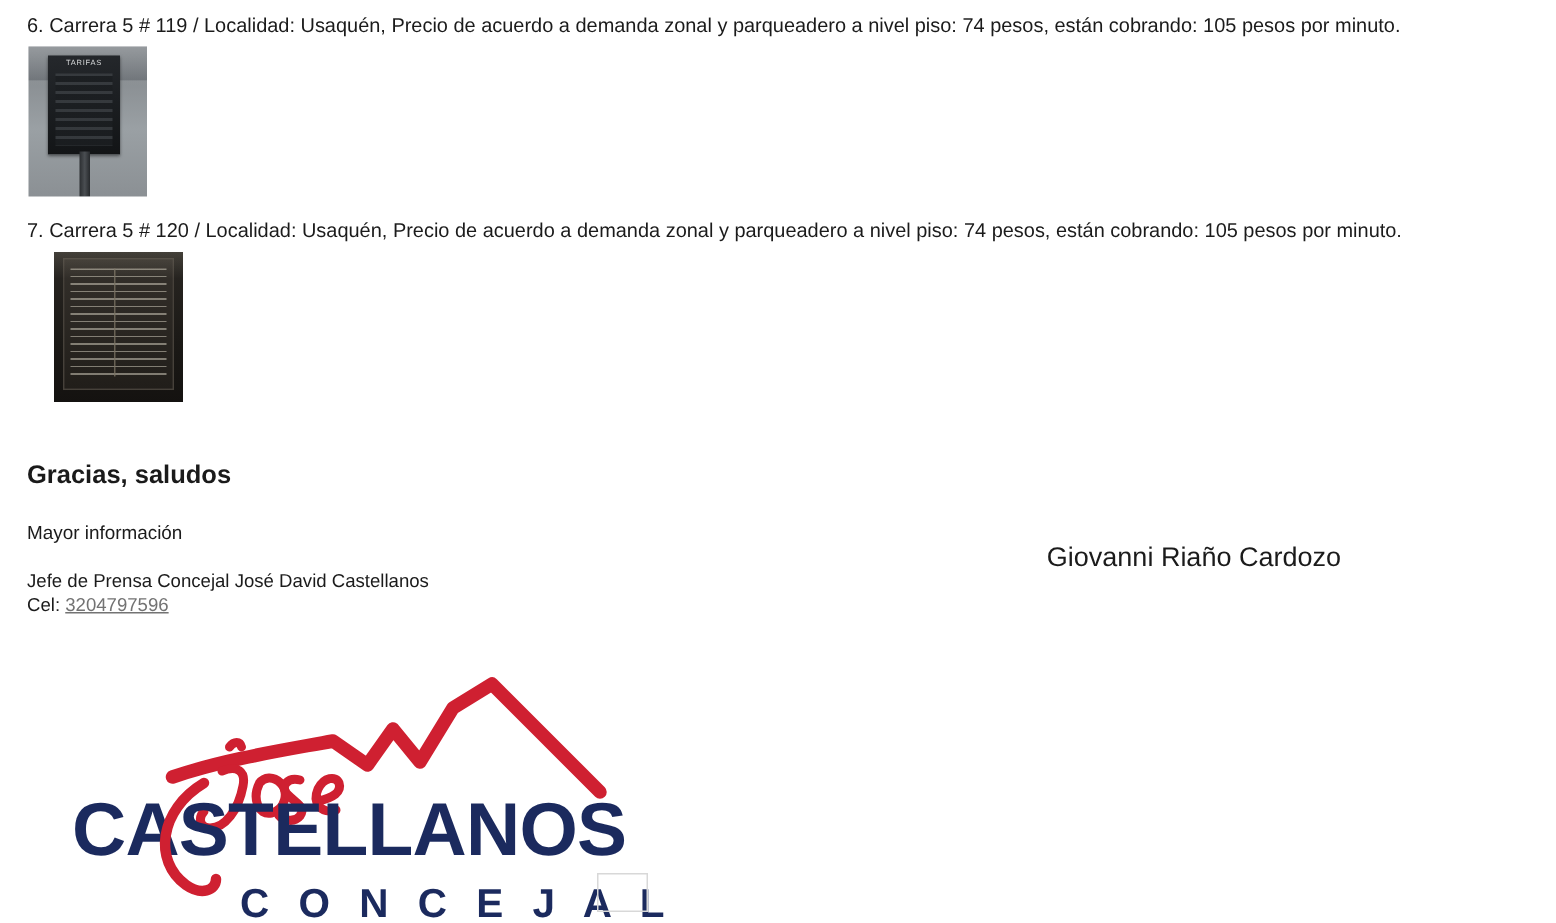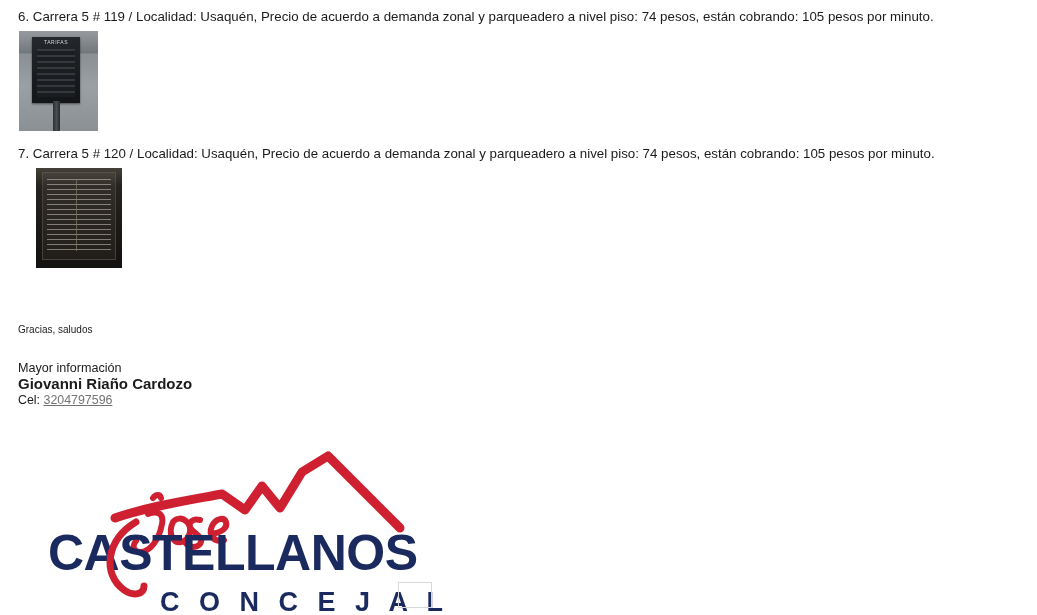--- a/index.html
+++ b/index.html
@@ -108,33 +108,35 @@
     width: 1px;
     background: rgba(120,112,98,.8);
   }
   .photo-2 .hilite {
     position: absolute;
     left: 0; right: 0; top: 0; height: 18px;
     background: linear-gradient(180deg, rgba(255,245,220,.12), rgba(255,245,220,0));
   }
   
   .closing {
-    margin-top: 53px;
-    font-size: 10px;
+    margin-top: 40px;
+    font-size: 17px;
     line-height: 17px;
+    font-weight: bold;
   }
   .sig {
     margin-top: 22px;
     font-size: 12.6px;
     line-height: 16px;
     color: #1b1b1b;
   }
   .sig .name {
-    font-weight: bold;
-    font-size: 15px;
+    font-weight: normal;
+    font-size: 18px;
+    text-align: right;
   }
   .sig .role { font-size: 12.4px; }
   .sig .cel { font-size: 12.4px; }
   .sig .cel a {
     color: #737373;
     text-decoration: underline;
   }
   
   .logo-wrap {
     position: absolute;
@@ -180,20 +182,21 @@
       <div class="divider"></div>
     </div>
     <div class="hilite"></div>
   </div>
 
   <p class="closing">Gracias, saludos</p>
 
   <div class="sig">
     <div class="more">Mayor información</div>
     <div class="name">Giovanni Riaño Cardozo</div>
+    <div class="role">Jefe de Prensa Concejal José David Castellanos</div>
     <div class="cel">
       <span>Cel:</span>
       <a href="#">3204797596</a>
     </div>
   </div>
 
   <div class="logo-wrap">
     <svg class="logo-svg" width="420" height="167" viewBox="0 0 420 167">
 
       <path d="M75 70 C110 58, 150 52, 182 46 L205 62 L222 38 L240 60 L262 24 L288 8 L360 80" fill="none" stroke="#cf2031" stroke-width="9" stroke-linecap="round" stroke-linejoin="round"></path>

